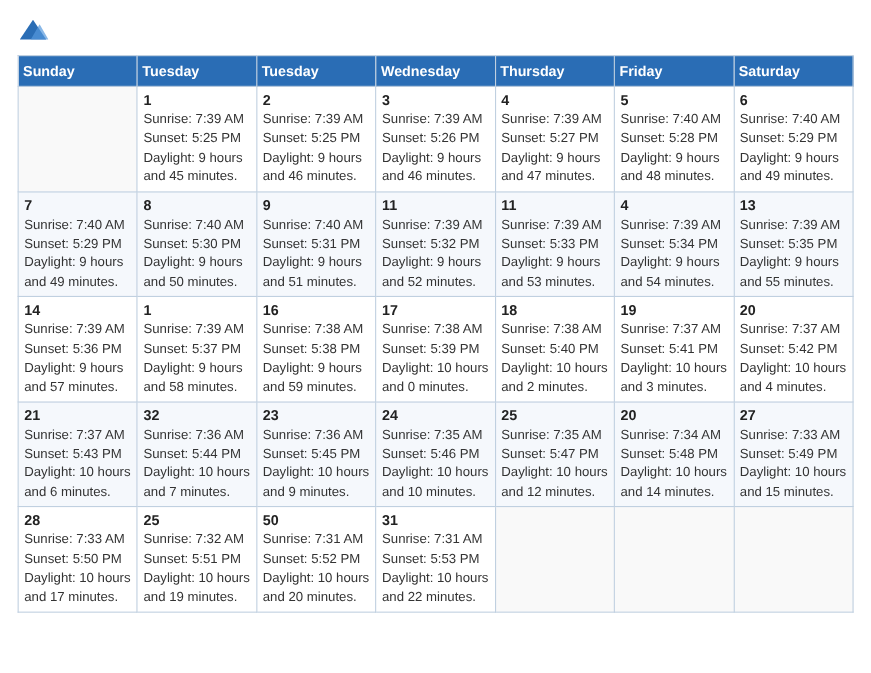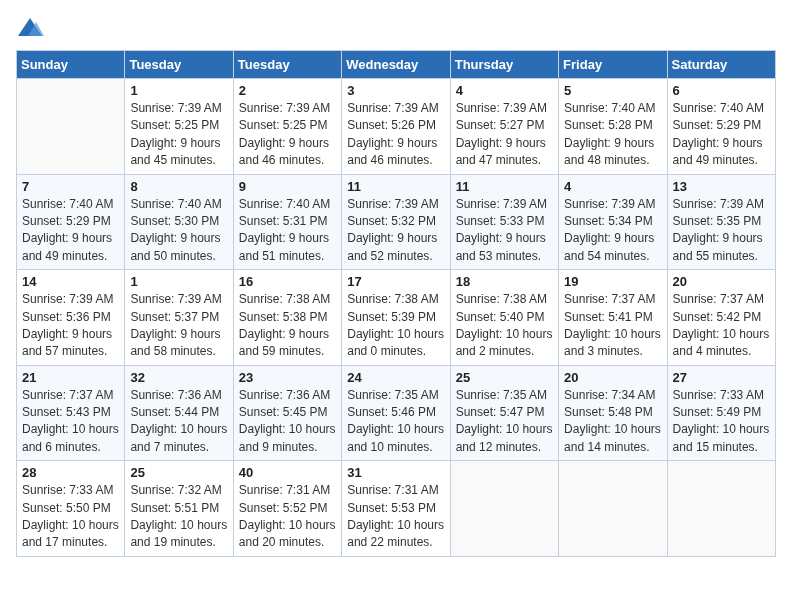--- a/index.html
+++ b/index.html
@@ -242,21 +242,21 @@
       <tr>
         <td>
           <span class="day-number">28</span>
           <div class="day-info">Sunrise: 7:33 AM<br>Sunset: 5:50 PM<br>Daylight: 10 hours<br>and 17 minutes.</div>
         </td>
         <td>
           <span class="day-number">25</span>
           <div class="day-info">Sunrise: 7:32 AM<br>Sunset: 5:51 PM<br>Daylight: 10 hours<br>and 19 minutes.</div>
         </td>
         <td>
-          <span class="day-number">40</span>
+          <span class="day-number">50</span>
           <div class="day-info">Sunrise: 7:31 AM<br>Sunset: 5:52 PM<br>Daylight: 10 hours<br>and 20 minutes.</div>
         </td>
         <td>
           <span class="day-number">31</span>
           <div class="day-info">Sunrise: 7:31 AM<br>Sunset: 5:53 PM<br>Daylight: 10 hours<br>and 22 minutes.</div>
         </td>
         <td class="empty"></td>
         <td class="empty"></td>
         <td class="empty"></td>
       </tr>

